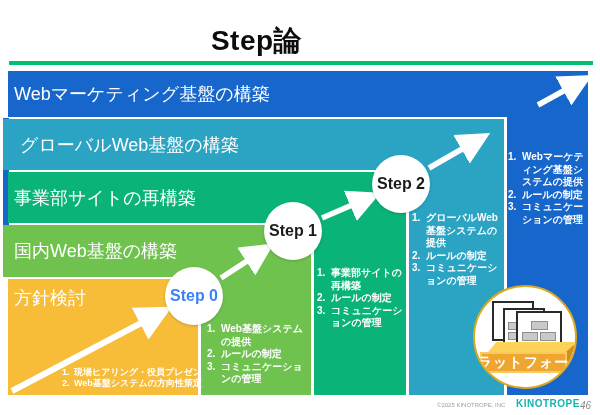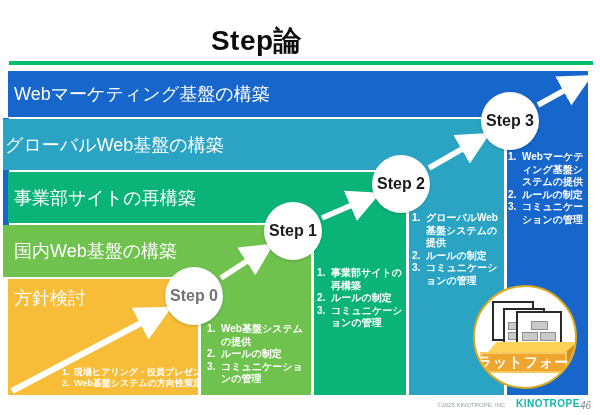--- a/index.html
+++ b/index.html
@@ -9,39 +9,39 @@
 
   .page-title{position:absolute;left:0;top:22px;width:513px;text-align:center;
     font-size:28px;font-weight:bold;color:#0d0d0d;letter-spacing:0.5px;}
   .title-underline{position:absolute;left:9px;top:61px;width:584px;height:4px;background:#00bf70;}
 
   #diagram{position:absolute;left:8px;top:71px;width:580px;height:324px;}
 
   .band{position:absolute;color:#fff;font-weight:normal;font-size:18px;
     display:flex;align-items:center;padding-left:6px;box-sizing:border-box;white-space:nowrap;}
   .band-blue   {left:0;   top:0;   width:580px;height:46px;background:#1766cb;z-index:1;}
-  .band-teal   {left:-5px;top:48px; width:501px;height:51px;background:#2ba4c4;padding-left:2px;z-index:1;}
+  .band-teal   {left:-5px;top:48px; width:501px;height:51px;background:#2ba4c4;padding-left:17px;z-index:1;}
   .band-emerald{left:0;   top:101px;width:398px;height:51px;background:#0ab377;z-index:1;}
   .band-lgreen {left:-5px;top:154px;width:308px;height:52px;background:#70c24f;padding-left:11px;z-index:1;}
   .band-orange {left:0;   top:208px;width:190px;height:116px;background:#f7bc38;
                 align-items:flex-start;padding-top:7px;z-index:1;}
 
   .col{position:absolute;z-index:0;}
   .col-blue   {left:499px;top:46px; width:81px; height:278px;background:#1766cb;}
   .col-teal   {left:401px;top:99px; width:95px; height:225px;background:#2ba4c4;}
   .col-emerald{left:306px;top:152px;width:92px; height:172px;background:#0ab377;}
   .col-lgreen {left:193px;top:206px;width:110px;height:118px;background:#70c24f;}
   .left-strip {left:-5px;top:47px;width:6px;height:115px;background:#1766cb;}
 
   #arrow-layer{position:absolute;left:0;top:0;width:580px;height:324px;z-index:2;pointer-events:none;}
 
   .step-circle{position:absolute;width:58px;height:58px;border-radius:50%;background:#ffffff;
     display:flex;align-items:center;justify-content:center;font-weight:bold;font-size:16px;
     color:#1b1b1b;z-index:3;box-shadow:0 1px 3px rgba(0,0,0,0.18);}
-  .c0{left:157px;top:196px;color:#737373;}
+  .c0{left:157px;top:196px;color:#3b82f6;}
   .c1{left:256px;top:131px;}
   .c2{left:364px;top:84px;}
   .c3{left:473px;top:21px;}
 
   .plist{position:absolute;color:#fff;font-size:10px;font-weight:bold;line-height:1.25;z-index:3;}
   .pitem{display:flex;}
   .pitem .num{flex:none;width:14px;}
   .pitem .txt{flex:1;}
   .list-0{left:199px;top:252px;width:104px;}
   .list-1{left:309px;top:196px;width:92px;}
@@ -123,23 +123,20 @@
 
     <div class="step-circle c0">
       <span>Step 0</span>
     </div>
     <div class="step-circle c1">
       <span>Step 1</span>
     </div>
     <div class="step-circle c2">
       <span>Step 2</span>
     </div>
-    <div class="step-circle c3">
-      <span>Step 3</span>
-    </div>
 
     <div class="plist list-phase">
       <div class="pitem">
         <span class="num">1.</span>
         <span class="txt">現場ヒアリング・役員プレゼン</span>
       </div>
       <div class="pitem">
         <span class="num">2.</span>
         <span class="txt">Web基盤システムの方向性策定</span>
       </div>

